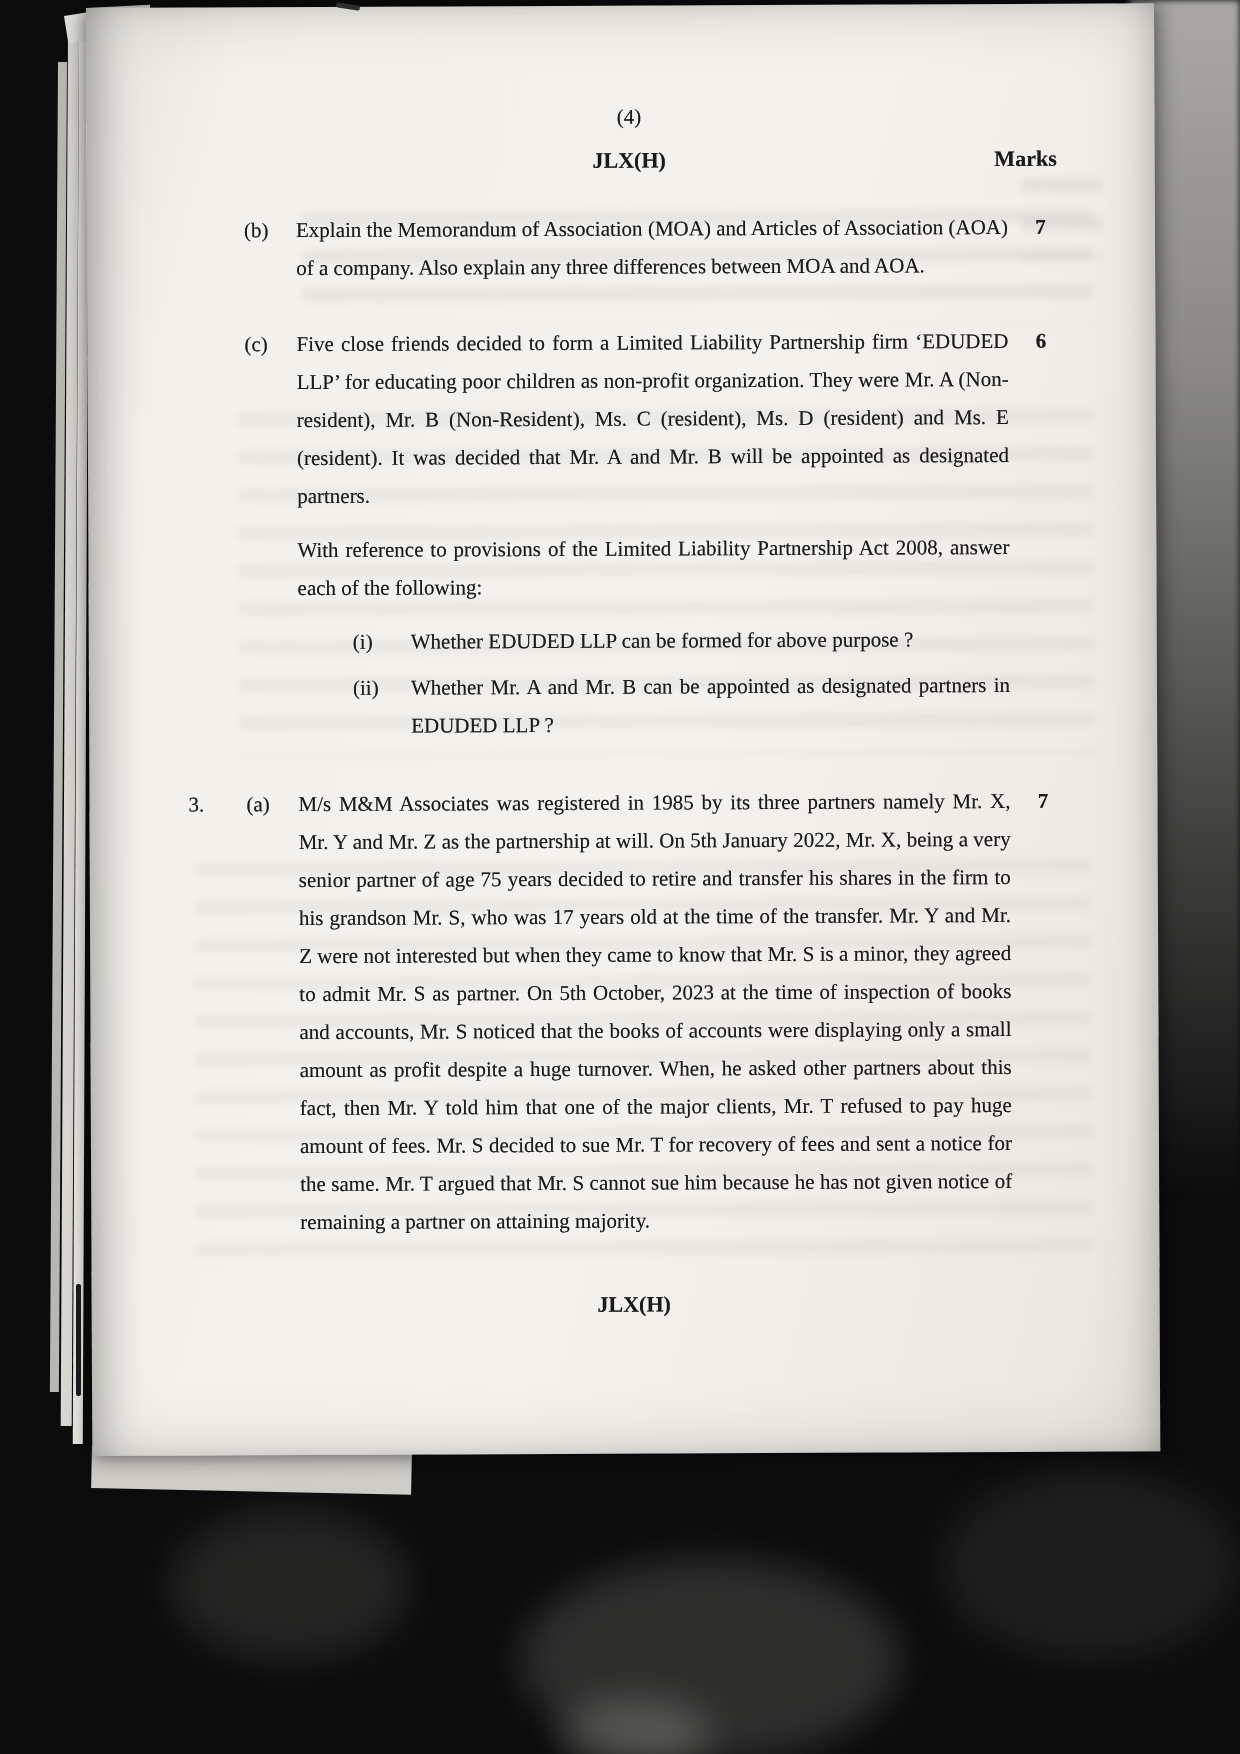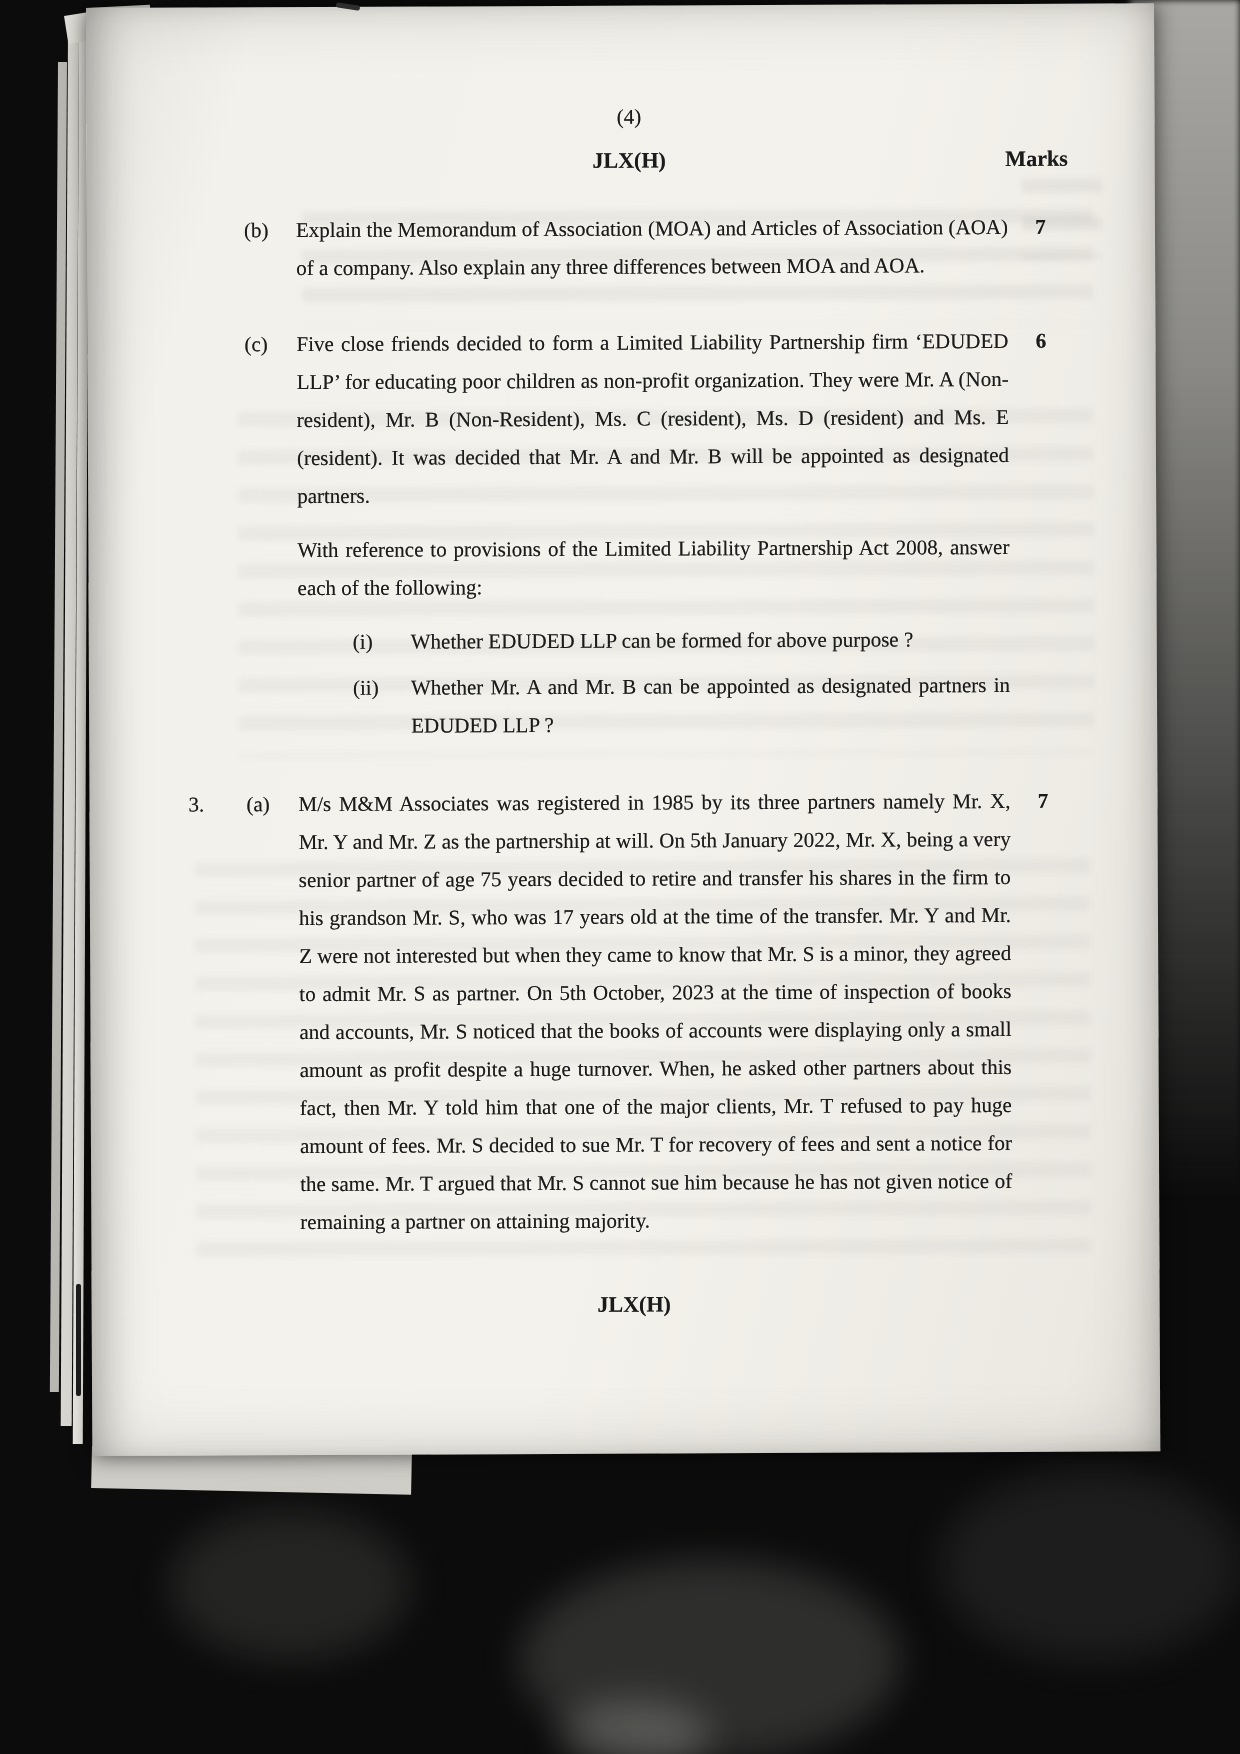--- a/index.html
+++ b/index.html
@@ -78,21 +78,21 @@
   .content {
     position: relative;
     padding: 92px 82px 0 99px;
     color: #1b1b1b;
     font-size: 21px;
     line-height: 38px;
     text-shadow: 0 0 0.5px rgba(20,20,20,0.55);
   }
   .page-num { text-align: center; margin-bottom: 6px; }
   .header-row { position: relative; text-align: center; font-weight: bold; font-size: 22px; margin-bottom: 30px; }
-  .marks-label { position: absolute; right: 5px; top: 0; font-weight: bold; }
+  .marks-label { position: absolute; right: 16px; top: 0; font-weight: bold; }
   .q-row { display: flex; align-items: flex-start; }
   .q-row.qb { margin-bottom: 38px; }
   .q-row.qc { margin-bottom: 40px; }
   .col-num   { width: 58px; flex: none; }
   .col-label { width: 52px; flex: none; }
   .col-body  { width: 712px; flex: none; text-align: justify; }
   .col-body p { margin: 0 0 16px 0; }
   .col-body p:last-child { margin-bottom: 0; }
   .col-marks { flex: 1; text-align: center; font-weight: bold; }
   .sub-row { display: flex; padding-left: 55px; margin-top: 8px; }

